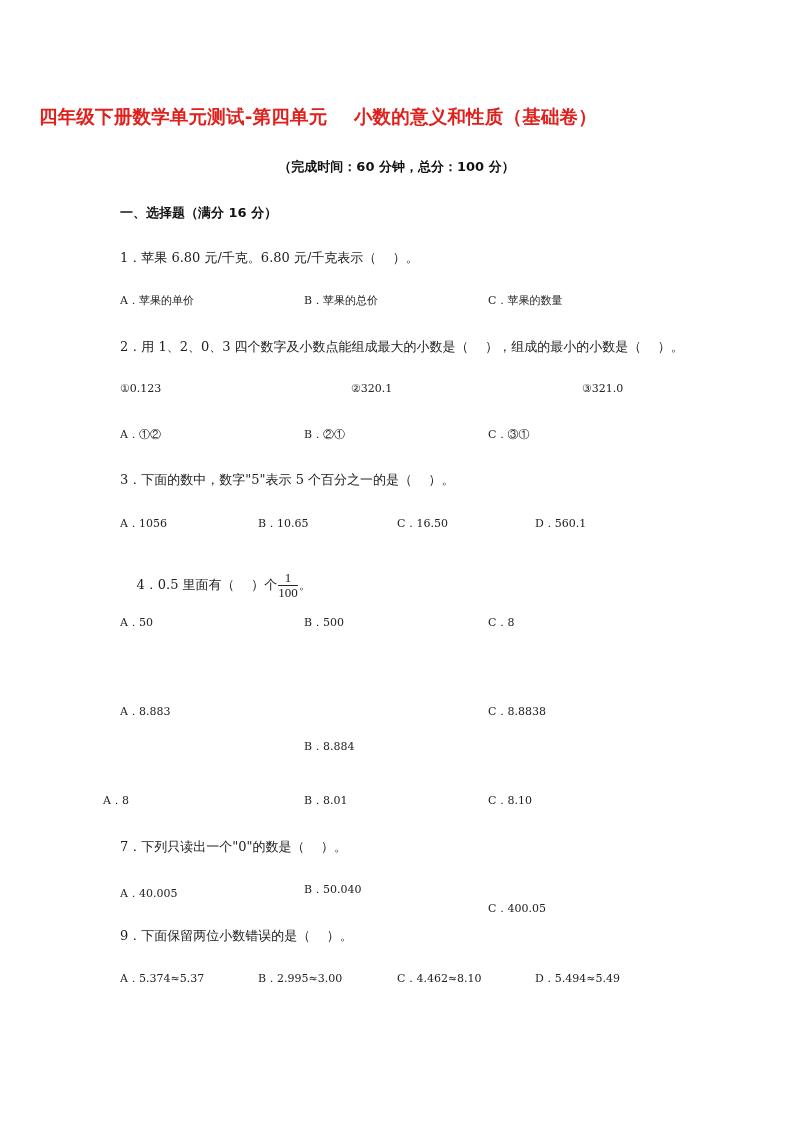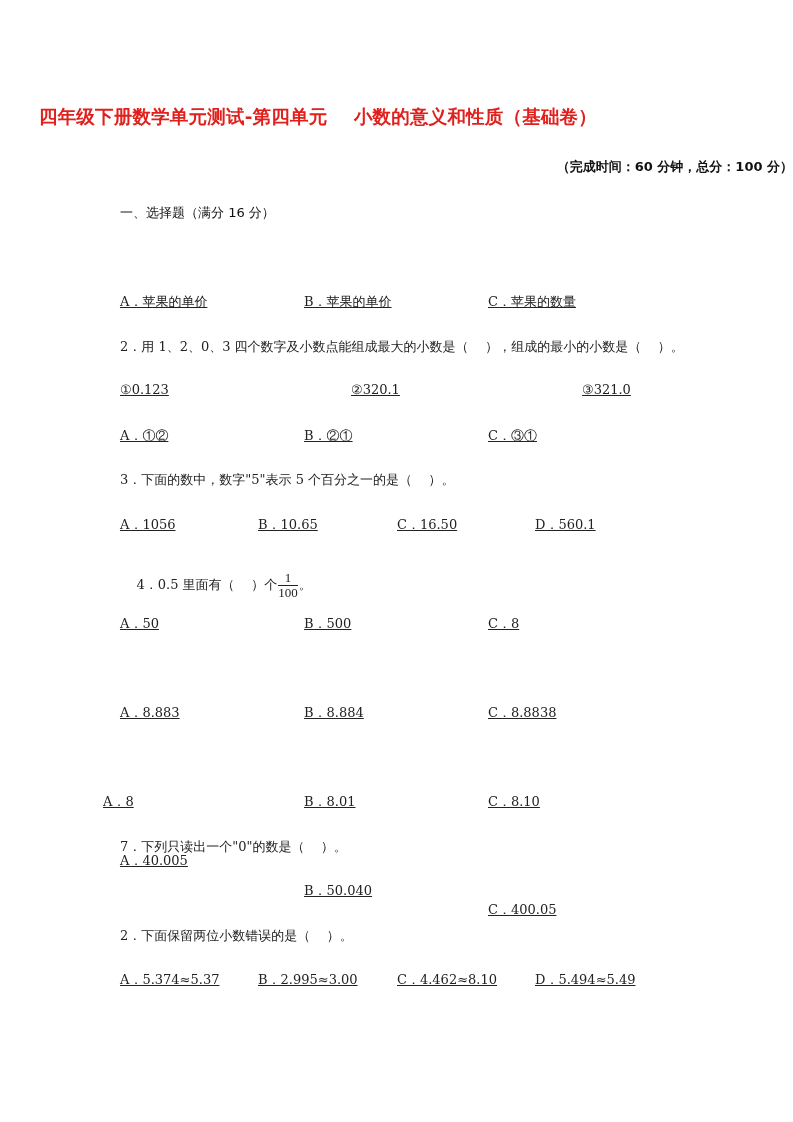--- a/index.html
+++ b/index.html
@@ -2,43 +2,44 @@
 <html><head>
 <meta charset="utf-8">
 <style>
   html, body { margin: 0; padding: 0; background: #ffffff; }
   body { width: 793px; height: 1122px; position: relative; overflow: hidden;
          font-family: "DejaVu Serif", "Liberation Serif", serif; color: #1a1a1a; }
   .page { position: absolute; left: 0; top: 0; width: 793px; height: 1122px; }
   .title { position: absolute; left: 0; width: 636px; top: 104px; text-align: center;
            font-family: "DejaVu Sans", "Liberation Sans", sans-serif; font-weight: bold;
            font-size: 18.5px; color: #e0201c; letter-spacing: 0.2px; white-space: pre; }
-  .subtitle { position: absolute; left: 0; width: 793px; top: 158px; text-align: right;
+  .subtitle { position: absolute; left: 0; width: 793px; top: 158px; text-align: center;
               font-family: "DejaVu Sans", "Liberation Sans", sans-serif; font-weight: bold;
               font-size: 13px; color: #111; }
   .section { position: absolute; left: 120px; top: 204px;
-             font-family: "DejaVu Sans", "Liberation Sans", sans-serif; font-weight: normal;
+             font-family: "DejaVu Sans", "Liberation Sans", sans-serif; font-weight: bold;
              font-size: 13px; color: #111; }
   .line { position: absolute; left: 120px; font-size: 13px; white-space: pre; color: #222; }
-  .opt { position: absolute; font-size: 13px; white-space: pre; color: #222; text-decoration: underline; }
+  .opt { position: absolute; font-size: 11px; white-space: pre; color: #222; }
   .frac { display: inline-block; vertical-align: middle; text-align: center; font-family: "Liberation Serif", serif;
           font-size: 13px; line-height: 14px; margin: 0 1px; }
   .frac .num { display: block; border-bottom: 1px solid #222; padding: 0 1px; }
   .frac .den { display: block; }
 </style>
 </head>
 <body>
 
 <div class="page">
   <div class="title">四年级下册数学单元测试-第四单元    小数的意义和性质（基础卷）</div>
   <div class="subtitle">（完成时间：60 分钟，总分：100 分）</div>
   <div class="section">一、选择题（满分 16 分）</div>
 
+  <div class="line" style="top:249px">1．苹果 6.80 元/千克。6.80 元/千克表示（    ）。</div>
   <div class="opt" style="left:120px; top:293px">A．苹果的单价</div>
-  <div class="opt" style="left:304px; top:293px">B．苹果的单价</div>
+  <div class="opt" style="left:304px; top:293px">B．苹果的总价</div>
   <div class="opt" style="left:488px; top:293px">C．苹果的数量</div>
 
   <div class="line" style="top:338px">2．用 1、2、0、3 四个数字及小数点能组成最大的小数是（    ），组成的最小的小数是（    ）。</div>
   <div class="opt" style="left:120px; top:382px">①0.123</div>
   <div class="opt" style="left:351px; top:382px">②320.1</div>
   <div class="opt" style="left:582px; top:382px">③321.0</div>
   <div class="opt" style="left:120px; top:427px">A．①②</div>
   <div class="opt" style="left:304px; top:427px">B．②①</div>
   <div class="opt" style="left:488px; top:427px">C．③①</div>
 
@@ -49,30 +50,30 @@
   <div class="opt" style="left:535px; top:516px">D．560.1</div>
 
   <div class="line" style="top:556px">
     <span>4．0.5 里面有（    ）个</span><span class="frac"><span class="num">1</span><span class="den">100</span></span><span>。</span>
   </div>
   <div class="opt" style="left:120px; top:615px">A．50</div>
   <div class="opt" style="left:304px; top:615px">B．500</div>
   <div class="opt" style="left:488px; top:615px">C．8</div>
 
   <div class="opt" style="left:120px; top:704px">A．8.883</div>
-  <div class="opt" style="left:304px; top:704px">B．8.884</div>
+  <div class="opt" style="left:304px; top:739px">B．8.884</div>
   <div class="opt" style="left:488px; top:704px">C．8.8838</div>
 
   <div class="opt" style="left:103px; top:793px">A．8</div>
   <div class="opt" style="left:304px; top:793px">B．8.01</div>
   <div class="opt" style="left:488px; top:793px">C．8.10</div>
 
   <div class="line" style="top:838px">7．下列只读出一个"0"的数是（    ）。</div>
-  <div class="opt" style="left:120px; top:852px">A．40.005</div>
+  <div class="opt" style="left:120px; top:886px">A．40.005</div>
   <div class="opt" style="left:304px; top:882px">B．50.040</div>
   <div class="opt" style="left:488px; top:901px">C．400.05</div>
 
-  <div class="line" style="top:927px">2．下面保留两位小数错误的是（    ）。</div>
+  <div class="line" style="top:927px">9．下面保留两位小数错误的是（    ）。</div>
   <div class="opt" style="left:120px; top:971px">A．5.374≈5.37</div>
   <div class="opt" style="left:258px; top:971px">B．2.995≈3.00</div>
   <div class="opt" style="left:397px; top:971px">C．4.462≈8.10</div>
   <div class="opt" style="left:535px; top:971px">D．5.494≈5.49</div>
 </div>
 
 </body></html>

